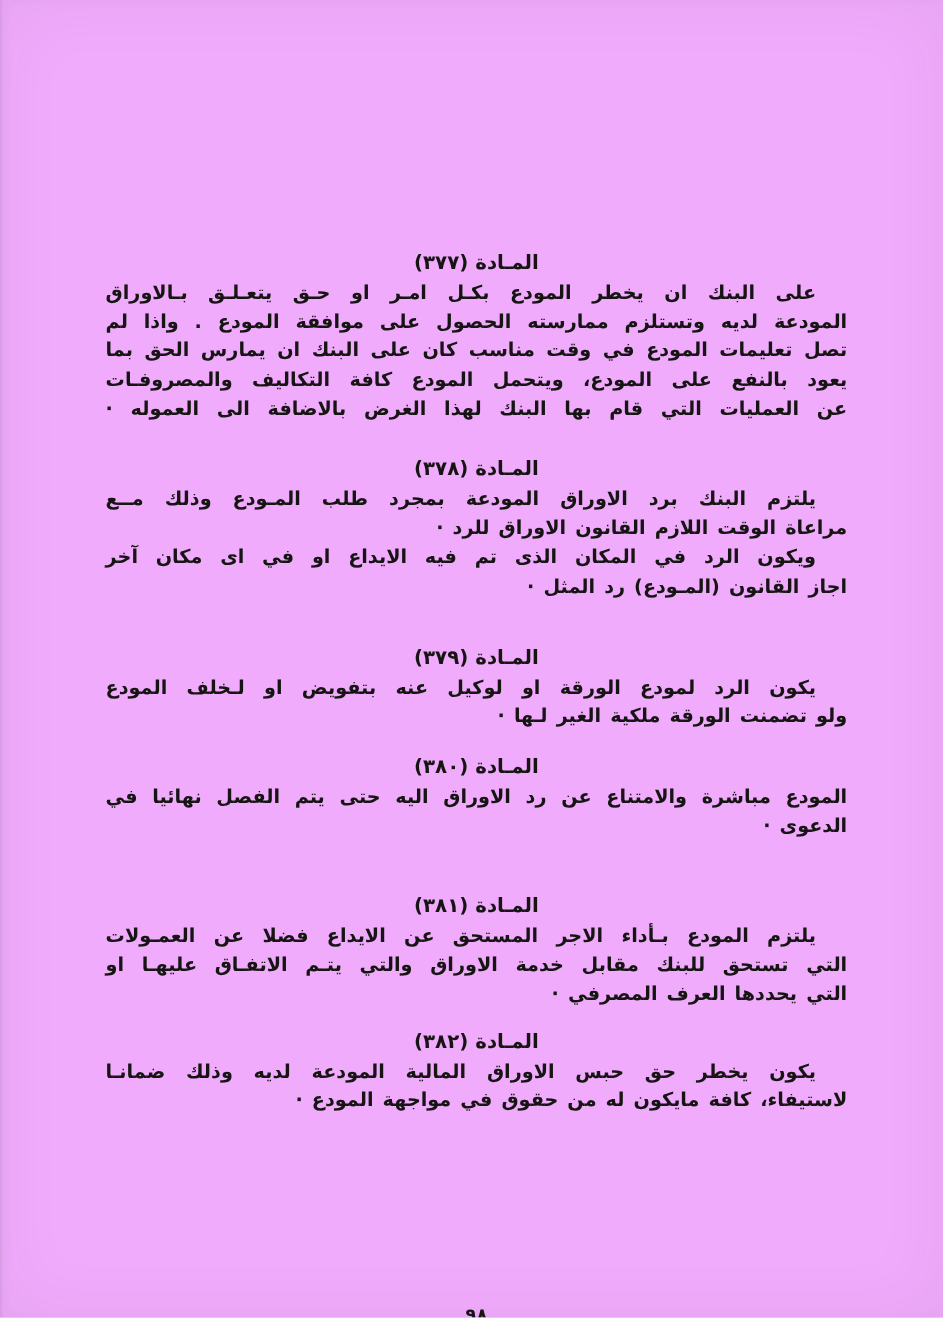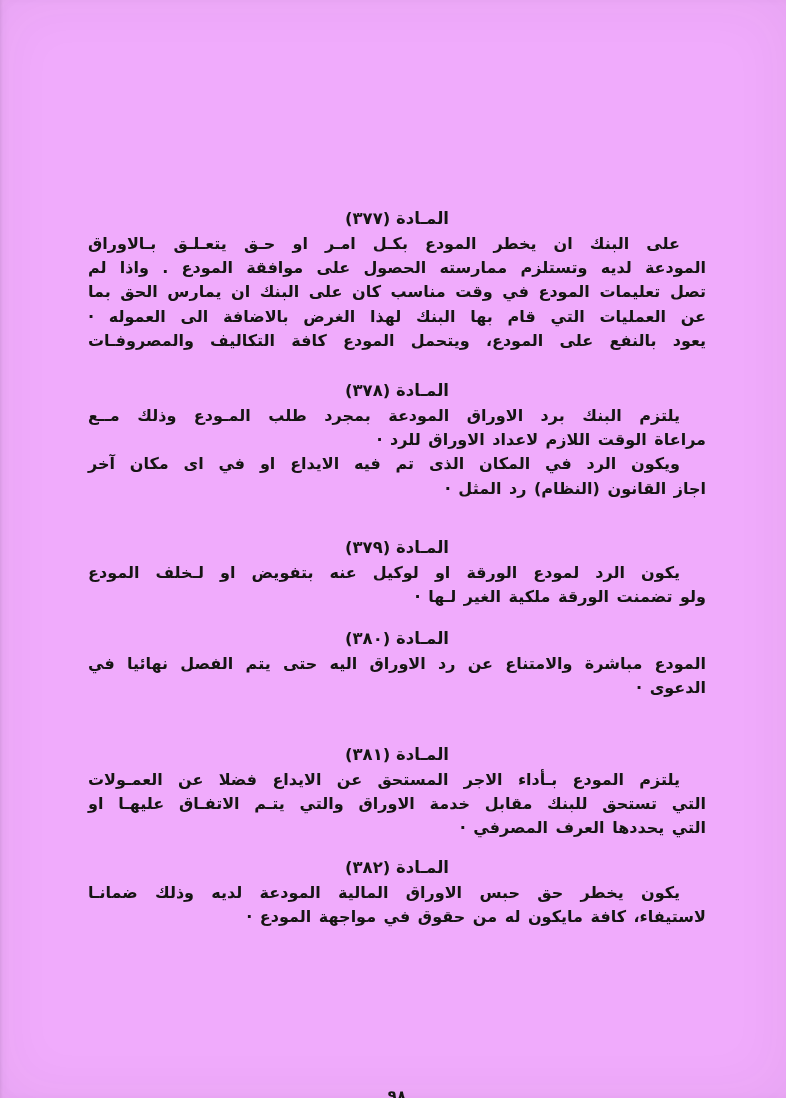--- a/index.html
+++ b/index.html
@@ -72,31 +72,31 @@
 
 <div class="page">
   <div class="scan-edge"></div>
   <div>
       <div class="article" style="top: 207px;">
     <div class="heading">المـادة (٣٧٧)</div>
     <div>
           <div class="line first">على البنك ان يخطر المودع بكـل امـر او حـق يتعـلـق بـالاوراق</div>
           <div class="line full">المودعة لديه وتستلزم ممارسته الحصول على موافقة المودع . واذا لم</div>
           <div class="line full">تصل تعليمات المودع في وقت مناسب كان على البنك ان يمارس الحق بما</div>
+          <div class="line full">يعود بالنفع على المودع، ويتحمل المودع كافة التكاليف والمصروفـات</div>
           <div class="line full">عن العمليات التي قام بها البنك لهذا الغرض بالاضافة الى العموله ·</div>
-          <div class="line full">يعود بالنفع على المودع، ويتحمل المودع كافة التكاليف والمصروفـات</div>
         </div>
   </div>
       <div class="article" style="top: 379px;">
     <div class="heading">المـادة (٣٧٨)</div>
     <div>
           <div class="line first">يلتزم البنك برد الاوراق المودعة بمجرد طلب المـودع وذلك مــع</div>
-          <div class="line last">مراعاة الوقت اللازم لاعداد الاوراق للرد ·</div>
+          <div class="line last">مراعاة الوقت اللازم القانون الاوراق للرد ·</div>
           <div class="line first">ويكون الرد في المكان الذى تم فيه الايداع او في اى مكان آخر</div>
-          <div class="line last">اجاز القانون (النظام) رد المثل ·</div>
+          <div class="line last">اجاز القانون (المـودع) رد المثل ·</div>
         </div>
   </div>
       <div class="article" style="top: 536px;">
     <div class="heading">المـادة (٣٧٩)</div>
     <div>
           <div class="line first">يكون الرد لمودع الورقة او لوكيل عنه بتفويض او لـخلف المودع</div>
           <div class="line last">ولو تضمنت الورقة ملكية الغير لـها ·</div>
         </div>
   </div>
       <div class="article" style="top: 627px;">

